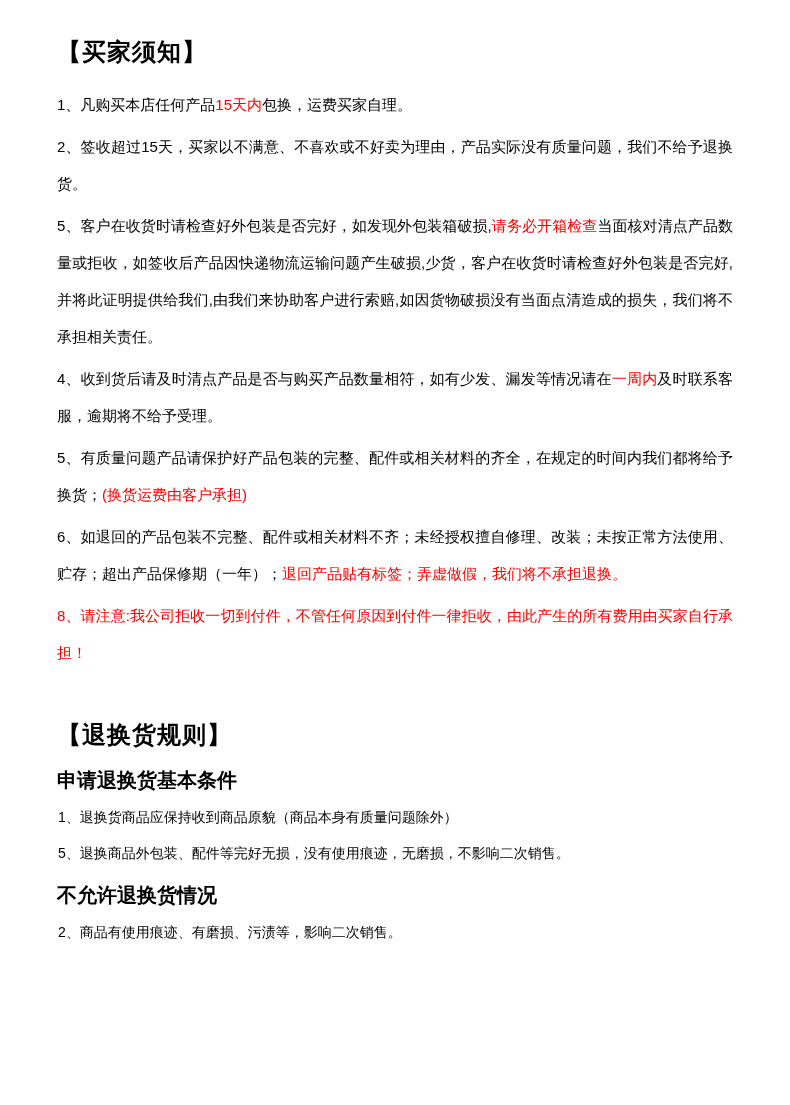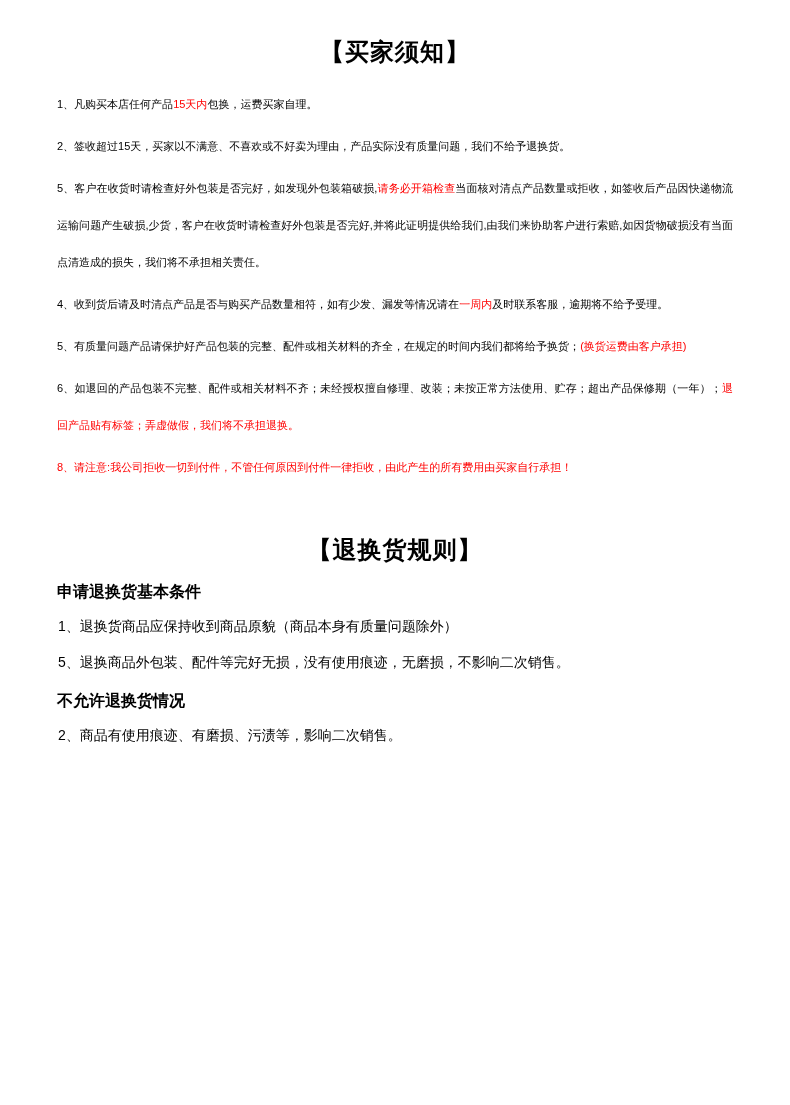--- a/index.html
+++ b/index.html
@@ -16,43 +16,42 @@
   }
   .page {
     width: 790px;
     min-height: 1105px;
     margin: 0 auto;
     background: var(--bg);
     padding: 36px 57px 30px 57px;
     color: var(--text);
   }
   .doc-title {
-    text-align: center;
     font-size: 24px;
     font-weight: bold;
     color: var(--text);
     margin: 0 0 18px 0;
     letter-spacing: 1px;
   }
   .doc-title.second {
     margin-top: 48px;
     margin-bottom: 7px;
   }
   .notice p {
-    font-size: 11px;
+    font-size: 15px;
     line-height: 37px;
     margin: 0 0 5px 0;
     text-align: justify;
     word-break: break-all;
     color: var(--text);
   }
   .seg-black { color: var(--text); }
   .seg-red { color: var(--highlight); }
   .rules h2.rule-heading {
-    font-size: 16px;
+    font-size: 20px;
     font-weight: bold;
     color: var(--text);
     margin: 16px 0 10px 0;
   }
   .rules p.rule-item {
     font-size: 14px;
     line-height: 26px;
     margin: 0 0 10px 1px;
     text-align: justify;
     word-break: break-all;

